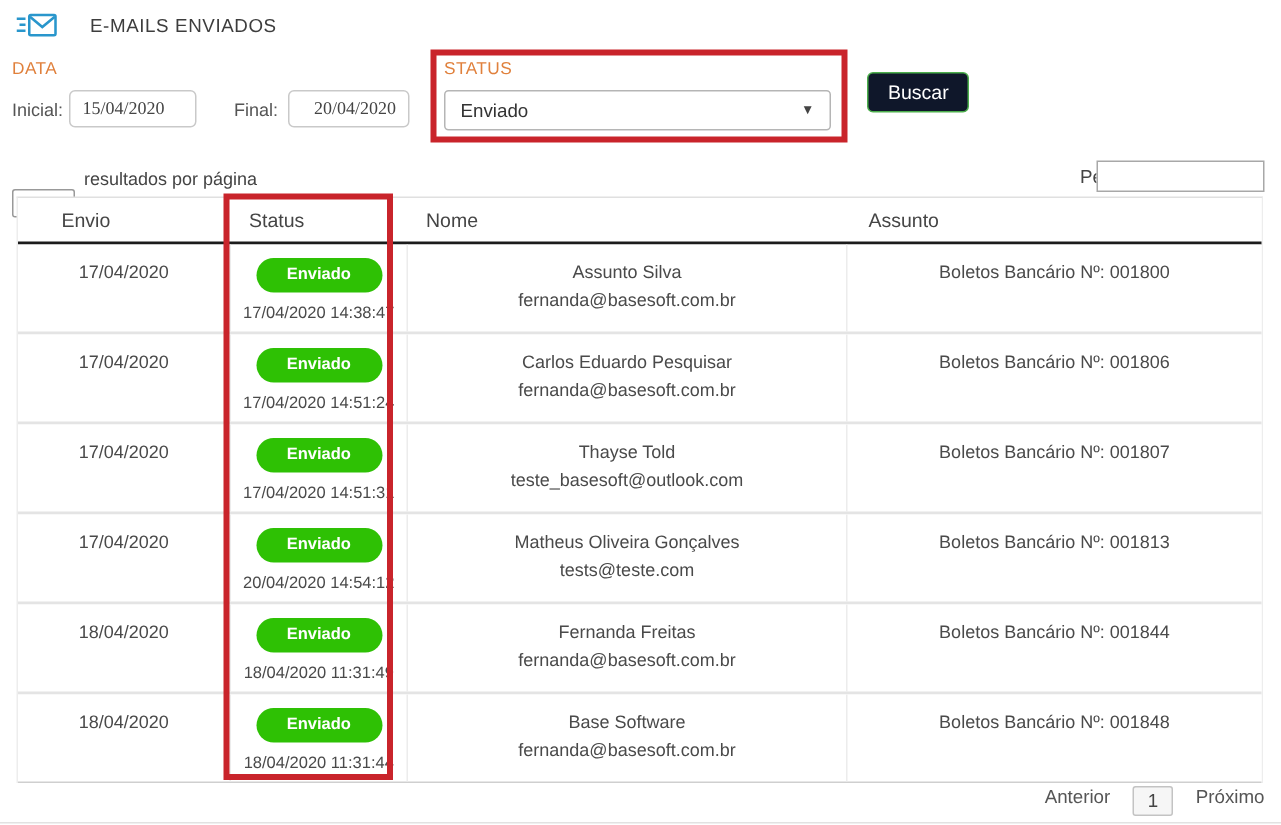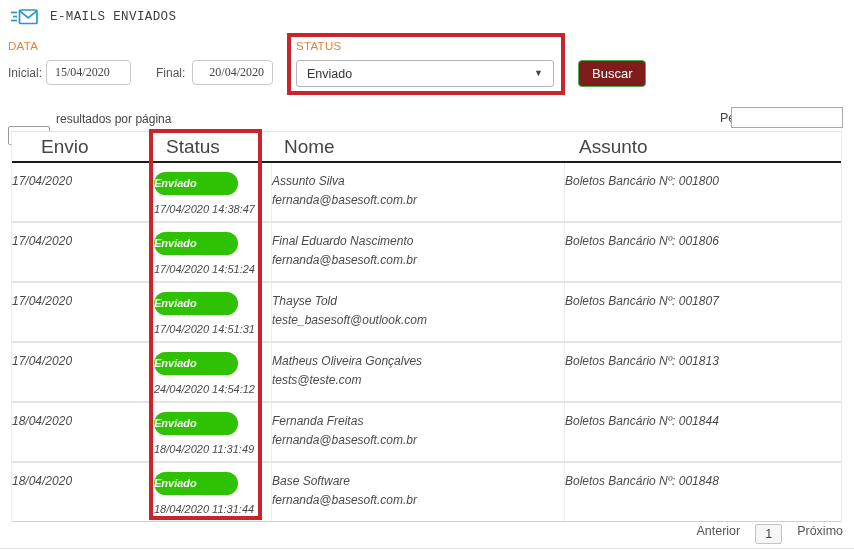--- a/index.html
+++ b/index.html
@@ -1,20 +1,20 @@
 <!DOCTYPE html>
 <html><head>
 <meta charset="utf-8">
 <style>
   html,body{margin:0;padding:0;background:#fff;}
   .page{position:relative;width:854px;height:550px;background:#ffffff;overflow:hidden;
         font-family:"Liberation Sans",sans-serif;}
 
   
-  .app-header{position:absolute;left:11px;top:8px;display:flex;align-items:center;gap:11px;font-family:Liberation Mono, monospace;}
+  .app-header{position:absolute;left:11px;top:8px;display:flex;align-items:center;gap:21px;}
   .app-title{font-size:12.5px;color:#3d3d3d;letter-spacing:.4px;}
 
   
   .label-orange{position:absolute;font-size:11.5px;color:#e0803c;letter-spacing:.3px;}
   #data-label{left:8px;top:40px;}
   #status-label{left:296px;top:40px;}
   .field-label{position:absolute;font-size:12px;color:#555;}
   #inicial-label{left:8px;top:66px;}
   #final-label{left:156px;top:66px;}
 
@@ -28,54 +28,54 @@
   .select{background:#fff;border:1px solid #b5b5b5;border-radius:3px;display:flex;
           align-items:center;justify-content:space-between;box-sizing:border-box;cursor:default;}
   #status-select{position:absolute;left:296px;top:60px;width:258px;height:27px;
                  padding:0 10px;font-size:12.5px;color:#333;}
   .arrow{font-size:9px;color:#444;line-height:1;}
   #perpage-select{position:absolute;left:8px;top:110px;width:42px;height:19px;
                   padding:0 4px 0 6px;font-size:11.5px;color:#333;border-color:#999;border-radius:2px;margin-top:16px;}
   #perpage-text{position:absolute;left:56px;top:112px;font-size:12px;color:#444;}
 
   
-  #buscar-button{position:absolute;left:578px;top:60px;height:27px;padding:0 13px;
-                 background:#7f1d1d;border:1px solid #4cae4c;border-radius:4px;color:#fff;
+  #buscar-button{position:absolute;left:578px;top:48px;height:27px;padding:0 13px;
+                 background:#0f172a;border:1px solid #4cae4c;border-radius:4px;color:#fff;
                  font-family:"Liberation Sans",sans-serif;font-size:13px;cursor:pointer;}
 
   
   #search-label{position:absolute;left:672px;top:111px;font-size:12.5px;color:#444;margin-left:48px;}
   #search-input{position:absolute;left:731px;top:107px;width:112px;height:21px;
                 border:1px solid #a8a8a8;border-radius:0;}
 
   
   .red-box{position:absolute;border:4px solid #c9242b;box-sizing:border-box;
            pointer-events:none;z-index:6;}
   #red-box-status{left:287px;top:33px;width:278px;height:62px;}
   #red-box-column{left:149px;top:129px;width:113px;height:391px;}
 
   
   .table{position:absolute;left:11px;top:131px;width:831px;border-top:1px solid #e0e0e0;
          border-left:1px solid #ededed;border-right:1px solid #ededed;box-sizing:border-box;}
   .thead{display:flex;height:29px;align-items:center;background:#fff;
          border-bottom:2px solid #1b1b1b;}
-  .th{font-size:19px;color:#454545;box-sizing:border-box;}
+  .th{font-size:13px;color:#454545;box-sizing:border-box;}
   .col-envio{width:142px;}
   .col-status{width:118px;}
   .col-nome{width:293px;}
   .col-assunto{width:276px;}
   .th.col-envio{padding-left:29px;}
   .th.col-status{padding-left:12px;}
   .th.col-nome{padding-left:12px;}
   .th.col-assunto{padding-left:14px;}
 
   .row{display:flex;height:58px;background:#fff;border-bottom:2px solid #e4e4e4;}
   .row:last-child{height:58px;border-bottom:1px solid #cfcfcf;}
-  .td{box-sizing:border-box;text-align:left;padding-top:9px;font-size:12px;color:#4a4a4a;
-      border-right:1px solid #ececec;line-height:19px;font-style:italic;}
+  .td{box-sizing:border-box;text-align:center;padding-top:9px;font-size:12px;color:#4a4a4a;
+      border-right:1px solid #ececec;line-height:19px;}
   .td.col-assunto{border-right:none;}
   .badge{display:inline-block;width:84px;padding:5px 0;background:#2ec104;border-radius:13px;
          color:#fff;font-size:11px;font-weight:bold;line-height:13px;cursor:default;}
   .status-time{margin-top:8px;font-size:11px;color:#4a4a4a;line-height:12px;}
 
   
   .pagination{position:absolute;right:11px;top:524px;display:flex;align-items:flex-start;gap:15px;
               font-size:12.5px;color:#555;}
   .page-link{cursor:pointer;}
   .page-box{border:1px solid #c3c3c3;background:#f6f6f6;padding:2px 9px;border-radius:2px;
@@ -149,21 +149,21 @@
           <div class="td col-assunto">Boletos Bancário Nº: 001800</div>
         </div>
 
         <div class="row">
           <div class="td col-envio">17/04/2020</div>
           <div class="td col-status">
             <span class="badge">Enviado</span>
             <div class="status-time">17/04/2020 14:51:24</div>
           </div>
           <div class="td col-nome">
-            <div>Final Eduardo Nascimento</div>
+            <div>Carlos Eduardo Pesquisar</div>
             <div>fernanda@basesoft.com.br</div>
           </div>
           <div class="td col-assunto">Boletos Bancário Nº: 001806</div>
         </div>
 
         <div class="row">
           <div class="td col-envio">17/04/2020</div>
           <div class="td col-status">
             <span class="badge">Enviado</span>
             <div class="status-time">17/04/2020 14:51:31</div>
@@ -172,21 +172,21 @@
             <div>Thayse Told</div>
             <div>teste_basesoft@outlook.com</div>
           </div>
           <div class="td col-assunto">Boletos Bancário Nº: 001807</div>
         </div>
 
         <div class="row">
           <div class="td col-envio">17/04/2020</div>
           <div class="td col-status">
             <span class="badge">Enviado</span>
-            <div class="status-time">24/04/2020 14:54:12</div>
+            <div class="status-time">20/04/2020 14:54:12</div>
           </div>
           <div class="td col-nome">
             <div>Matheus Oliveira Gonçalves</div>
             <div>tests@teste.com</div>
           </div>
           <div class="td col-assunto">Boletos Bancário Nº: 001813</div>
         </div>
 
         <div class="row">
           <div class="td col-envio">18/04/2020</div>

